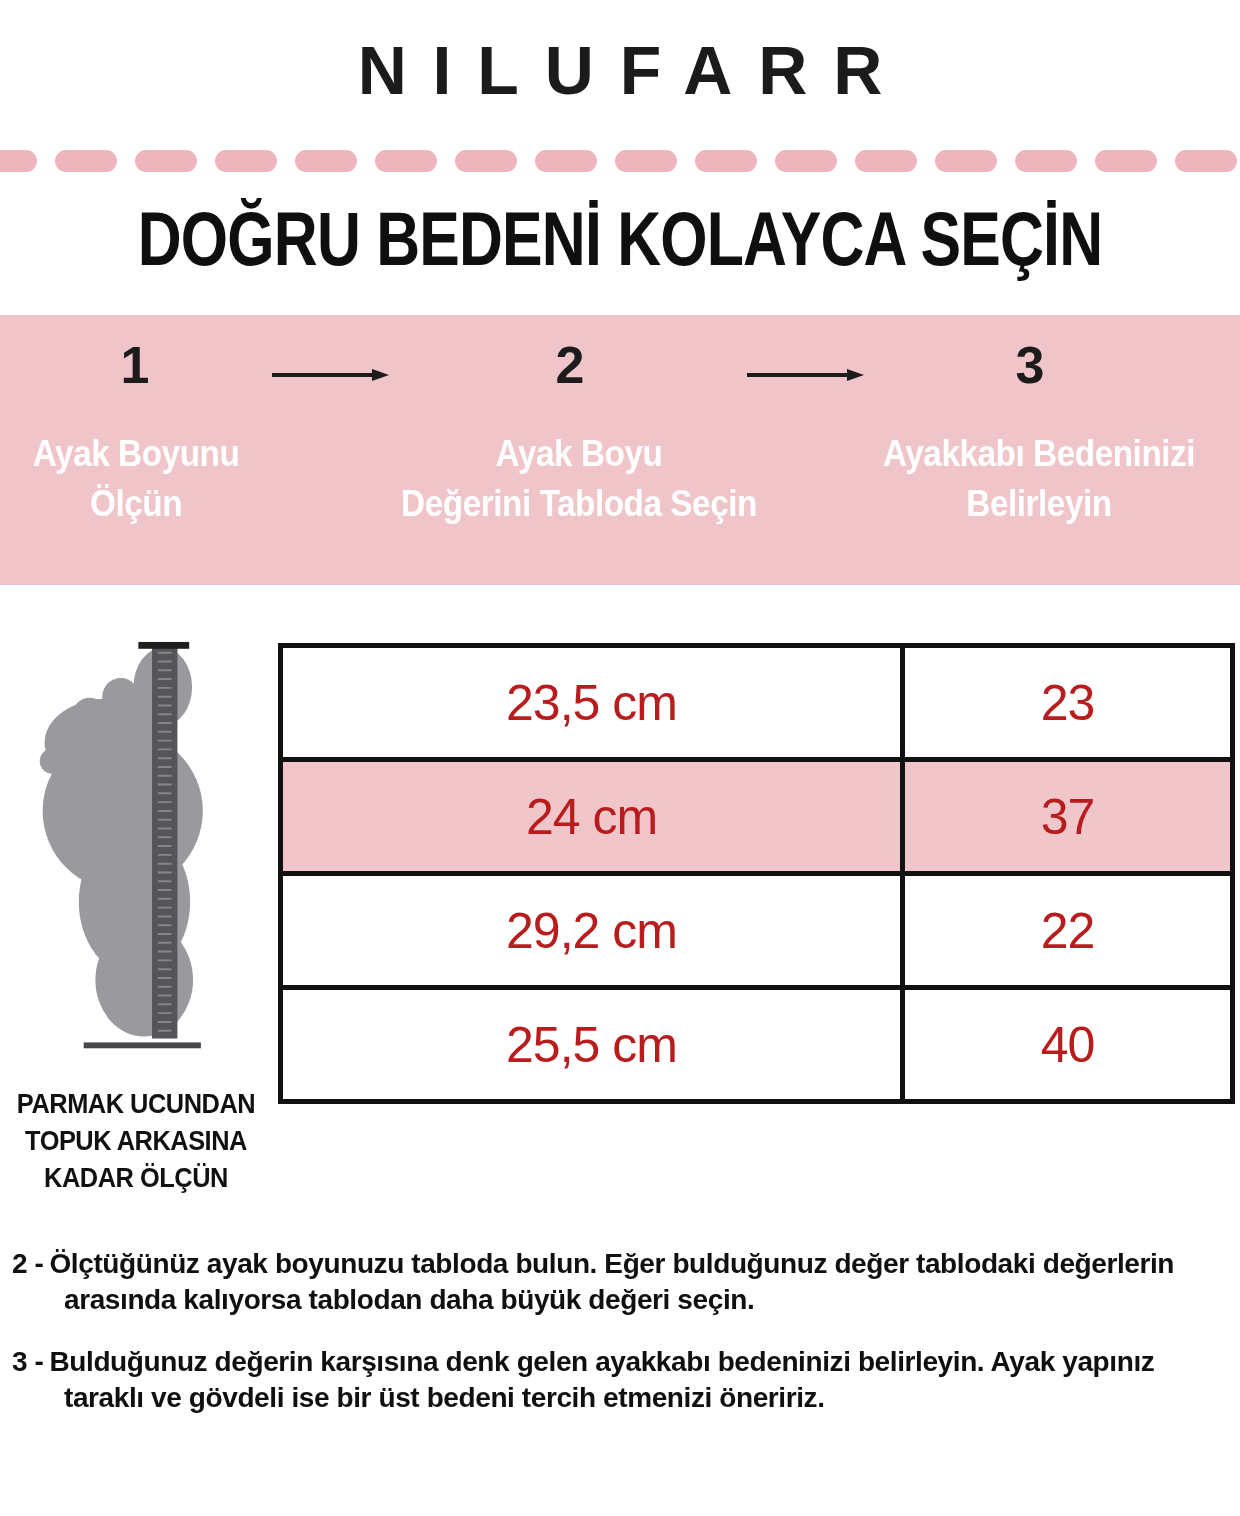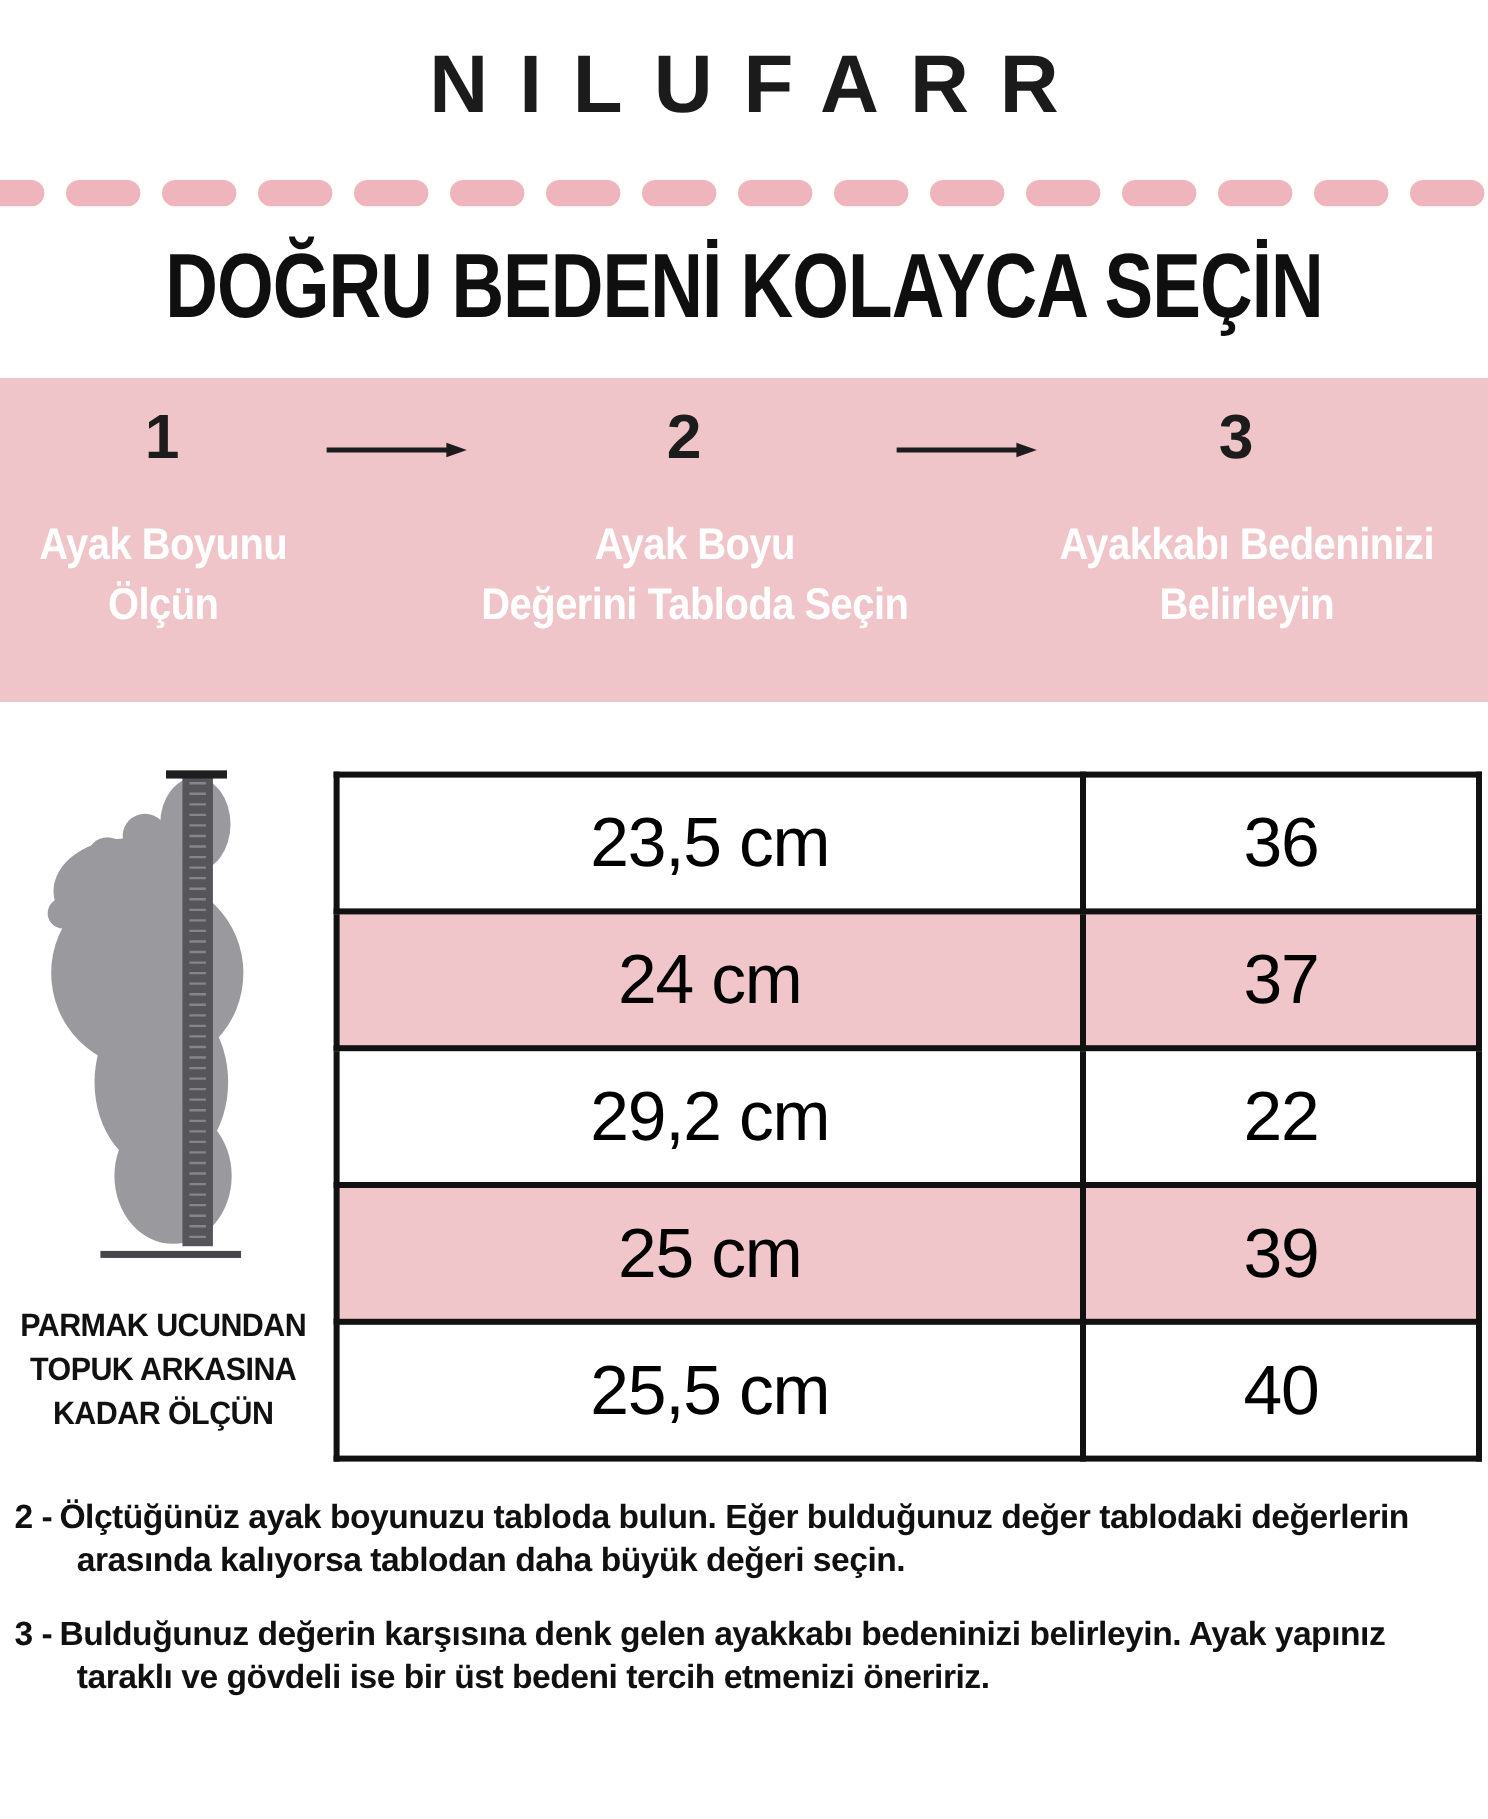--- a/index.html
+++ b/index.html
@@ -44,21 +44,21 @@
     font-weight:bold;font-size:27px;line-height:37px;color:#111;
     transform:scaleX(0.94);transform-origin:center top;letter-spacing:-0.5px;
     white-space:nowrap;
   }
   .size-table{
     position:absolute;left:278px;top:643px;width:957px;
     border-collapse:collapse;table-layout:fixed;
   }
   .size-table td{
     border:5px solid #111111;height:107px;text-align:center;vertical-align:middle;
-    font-size:58px;font-weight:400;color:#000000;letter-spacing:-1px;
+    font-size:50px;font-weight:400;color:#b91c1c;letter-spacing:-1px;
     background:#ffffff;
   }
   td.len{width:615px;}
   tr.pink td{background:#F0C6CA;}
   .instructions{
     position:absolute;left:12px;top:1246px;width:1218px;
     font-weight:bold;font-size:28px;line-height:36px;letter-spacing:-0.4px;
     color:#101010;
   }
   .inst{margin:0 0 26px 0;padding-left:52px;text-indent:-52px;}
@@ -123,33 +123,29 @@
 <div class="foot-caption">
   <div>PARMAK UCUNDAN</div>
   <div>TOPUK ARKASINA</div>
   <div>KADAR ÖLÇÜN</div>
 </div>
 
 <table class="size-table">
   <tbody>
     <tr class="row">
       <td class="len">23,5 cm</td>
-      <td class="size">36</td>
+      <td class="size">23</td>
     </tr>
     <tr class="row pink">
       <td class="len">24 cm</td>
       <td class="size">37</td>
     </tr>
     <tr class="row">
       <td class="len">29,2 cm</td>
       <td class="size">22</td>
-    </tr>
-    <tr class="row pink">
-      <td class="len">25 cm</td>
-      <td class="size">39</td>
     </tr>
     <tr class="row">
       <td class="len">25,5 cm</td>
       <td class="size">40</td>
     </tr>
   </tbody>
 </table>
 
 <div class="instructions">
   <p class="inst">

